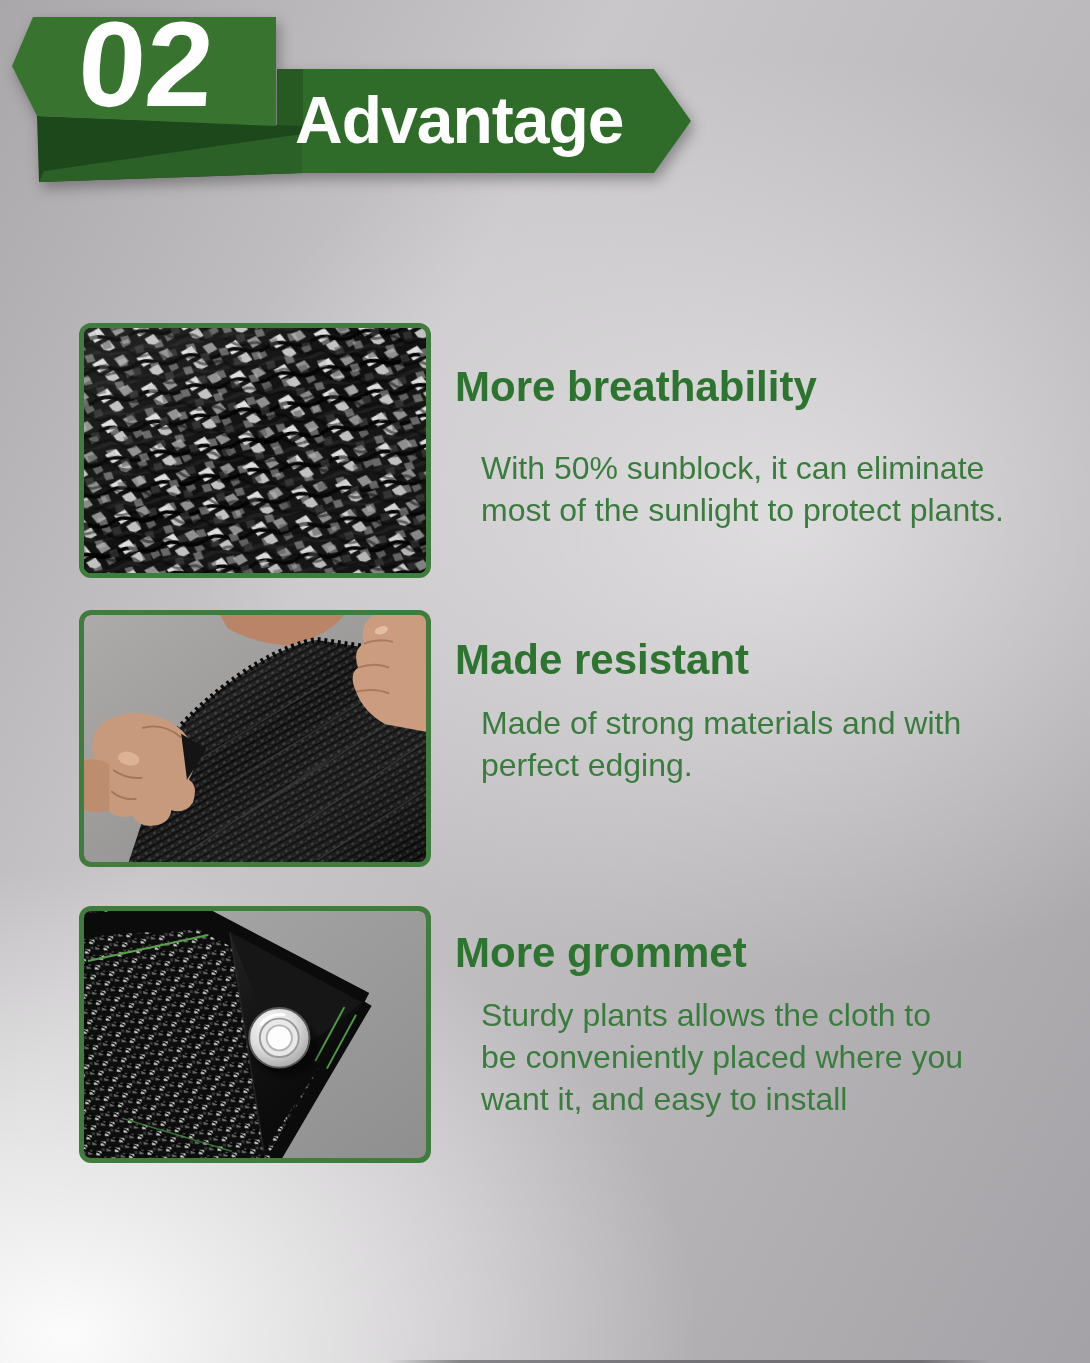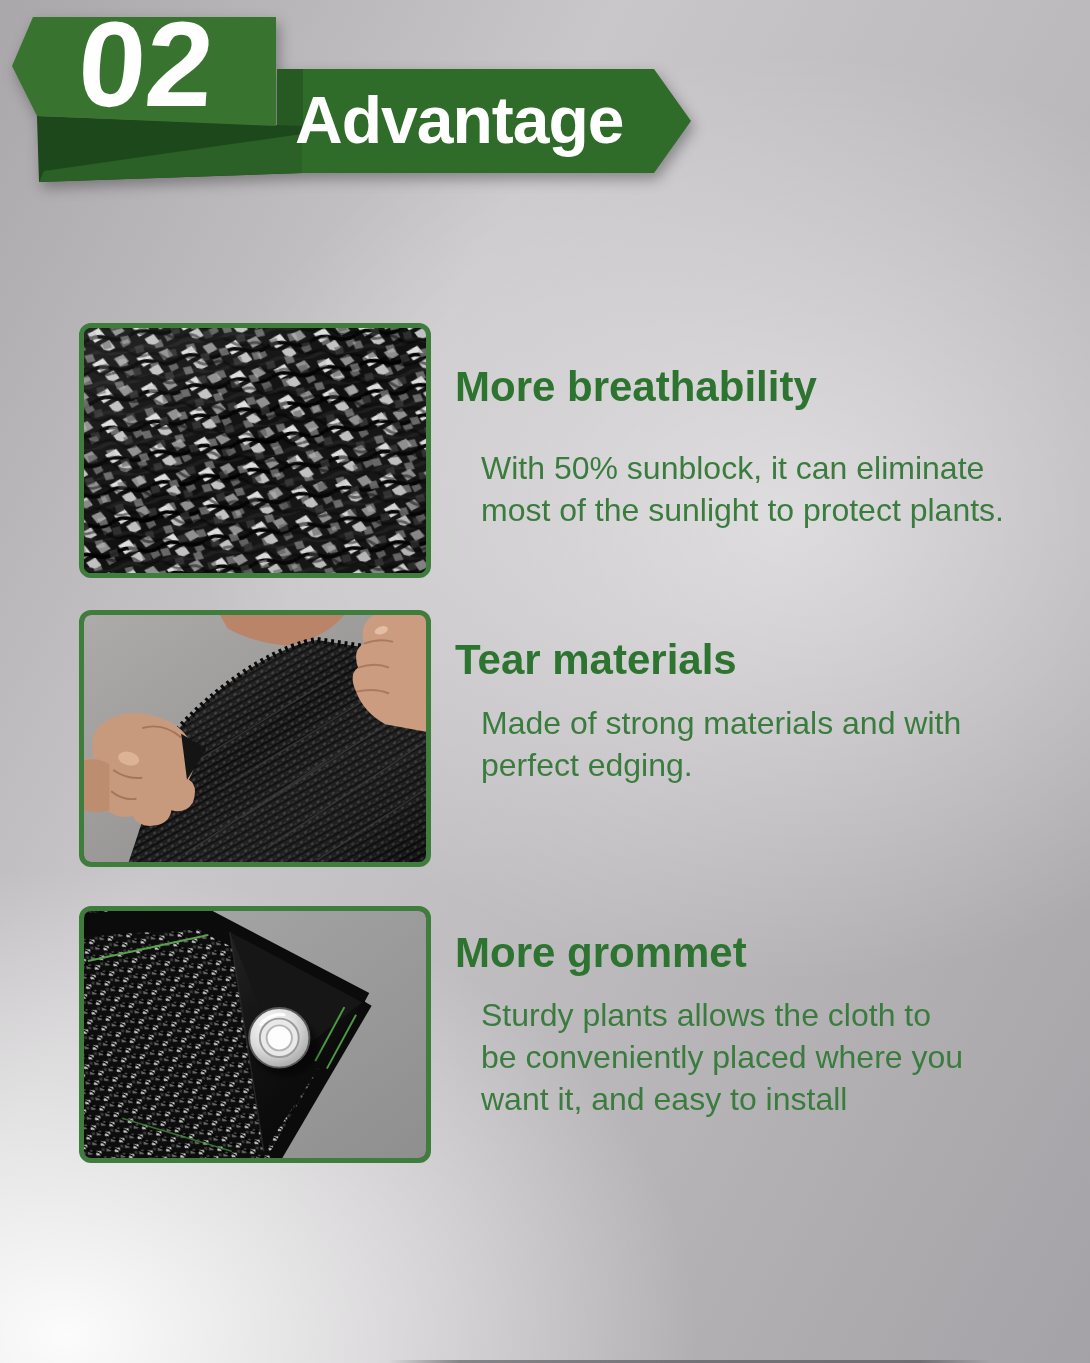--- a/index.html
+++ b/index.html
@@ -165,21 +165,21 @@
         <path d="M352,0 L298,0 Q283,10 288,30 Q276,36 282,55 Q272,62 280,80 Q288,102 310,114 L352,122 Z" fill="#cb9c7f"></path>
         <g stroke="#a57156" stroke-width="2" fill="none" opacity="0.8">
           <path d="M288,30 q16,-6 30,-2"></path>
             <path d="M282,55 q18,-6 32,0"></path>
             <path d="M280,80 q20,-4 34,2"></path>
         </g>
         <ellipse cx="306" cy="16" rx="7" ry="4" fill="#e3bda4" transform="rotate(-18 306 16)"></ellipse>
       </g>
     </svg>
   </div>
-  <div class="feat-heading h2">Tear materials</div>
+  <div class="feat-heading h2">Made resistant</div>
   <div class="feat-body b2">Made of strong materials and with
 perfect edging.</div>
 
   <div class="photo photo3">
     <svg viewBox="0 0 352 257" preserveAspectRatio="none">
       <defs>
         <linearGradient id="bg3" x1="0" y1="0" x2="1" y2="1">
           <stop offset="0" stop-color="#a8a8a8"></stop>
           <stop offset="1" stop-color="#8f8f8f"></stop>
         </linearGradient>

